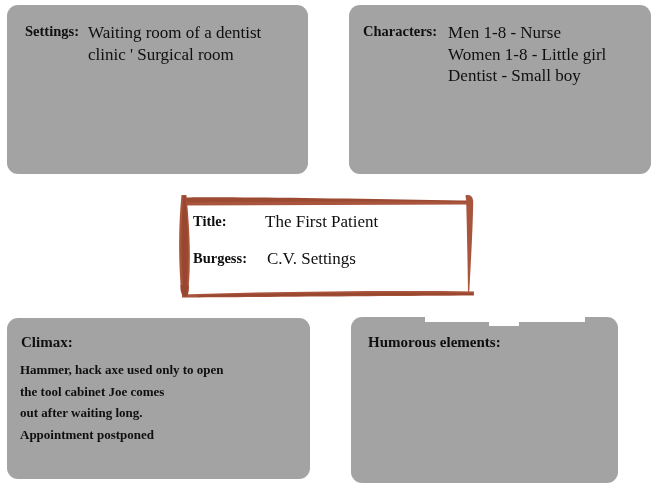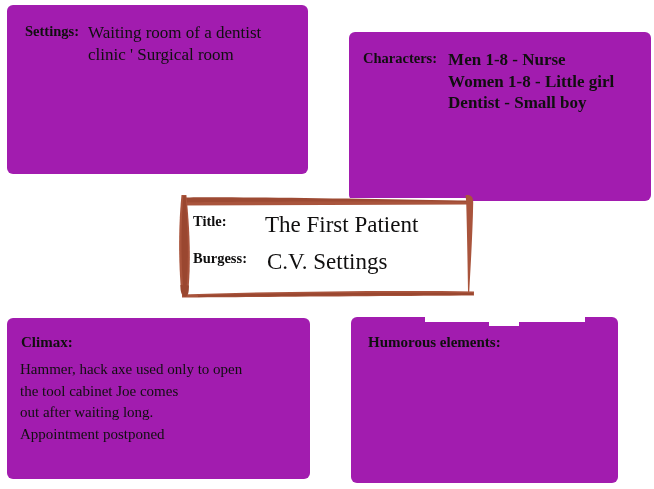--- a/index.html
+++ b/index.html
@@ -17,27 +17,27 @@
   }
 
   .board {
     position: absolute;
     inset: 0;
   }
 
   
   .card {
     position: absolute;
-    background: #a21caf;
-    border-radius: 6px;
+    background: #a3a3a3;
+    border-radius: 11px;
     box-sizing: border-box;
   }
 
   .card-settings   { left: 7px;   top: 5px;   width: 301px; height: 169px; }
-  .card-characters { left: 349px; top: 5px;   width: 302px; height: 169px; margin-top: 27px; }
+  .card-characters { left: 349px; top: 5px;   width: 302px; height: 169px; }
   .card-climax     { left: 7px;   top: 318px; width: 303px; height: 161px; }
   .card-humorous   { left: 351px; top: 317px; width: 267px; height: 166px; }
 
   
   .notch {
     position: absolute;
     background: #ffffff;
   }
   .notch-a { left: 74px;  top: 0;  width: 64px; height: 5px; }
   .notch-b { left: 138px; top: 0;  width: 30px; height: 9px; }
@@ -58,35 +58,36 @@
   .val-block {
     font-size: 17px;
     line-height: 21.5px;
     white-space: pre-line;
   }
 
   .settings-row   { left: 18px; top: 17px; }
   .settings-row .val-block { margin-left: 9px; }
 
   .characters-row { left: 14px; top: 17px; }
-  .characters-row .val-block { margin-left: 11px; font-weight: bold; }
+  .characters-row .val-block { margin-left: 11px; }
 
   
   .heading {
     position: absolute;
     font-weight: bold;
     font-size: 15px;
     line-height: 19px;
     white-space: nowrap;
   }
   .body-text {
     position: absolute;
-    font-size: 15px;
+    font-size: 13px;
     line-height: 21.5px;
     white-space: pre-line;
+    font-weight: bold;
   }
 
   .climax-heading   { left: 14px; top: 15px; }
   .climax-body      { left: 13px; top: 41px; }
 
   .humorous-heading { left: 17px; top: 16px; }
   .humorous-body    { left: 11px; top: 41px; }
 
   
   .title-panel {
@@ -122,21 +123,21 @@
     display: flex;
     align-items: flex-start;
     height: 37px;
   }
   .title-row .lbl {
     font-size: 14.5px;
     width: 64px;
     flex: none;
   }
   .title-row .tval {
-    font-size: 23px;
+    font-size: 17px;
     white-space: nowrap;
   }
   .row-title  .tval { margin-left: 8px; }
   .row-author .tval { margin-left: 10px; }
 </style>
 </head>
 <body>
 
 <div class="board">
 

